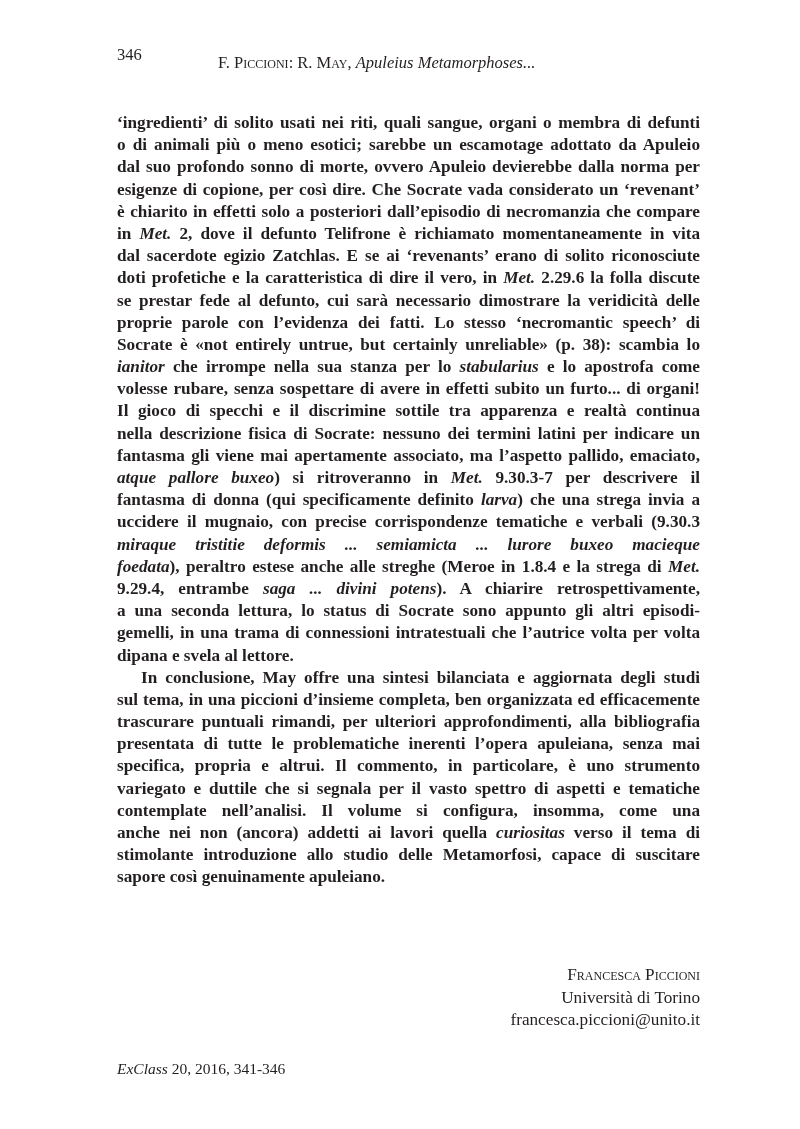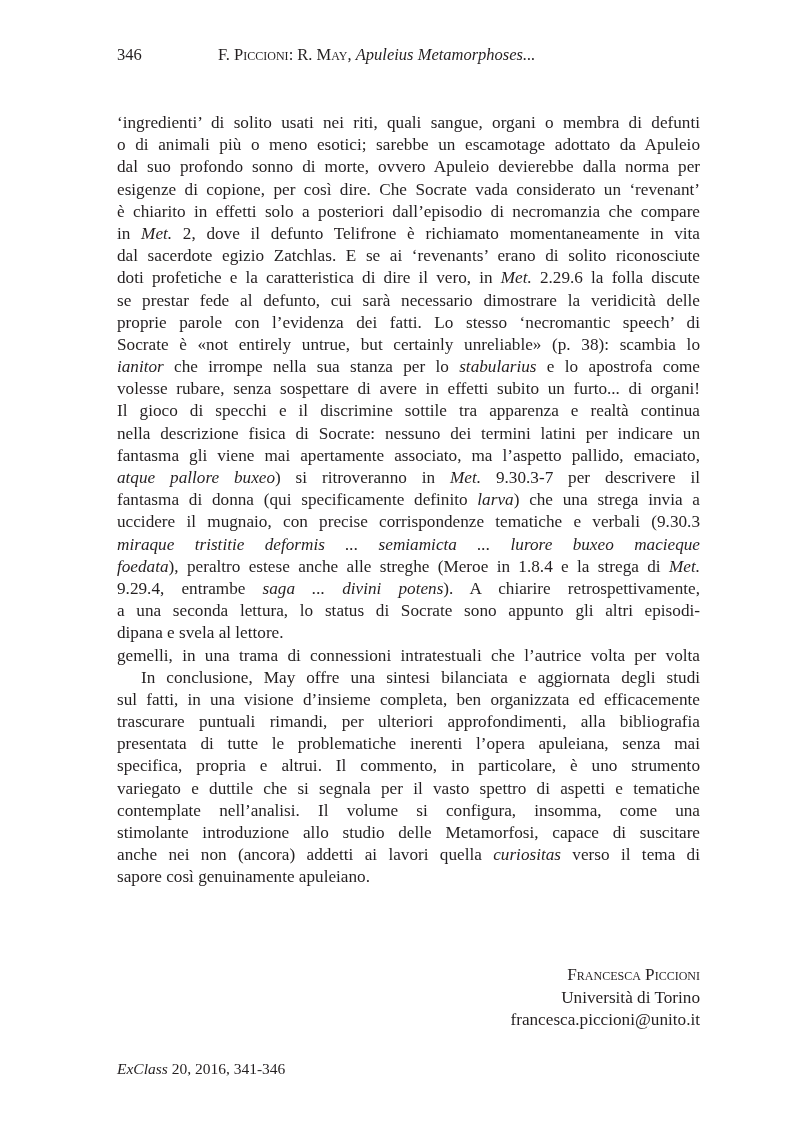--- a/index.html
+++ b/index.html
@@ -1,25 +1,25 @@
 <!DOCTYPE html>
 <html><head>
 <meta charset="utf-8">
 <style>
   html, body { margin: 0; padding: 0; background: #ffffff; }
   body { width: 800px; height: 1129px; position: relative; overflow: hidden;
          font-family: "Liberation Serif", "DejaVu Serif", serif; color: #231f20; }
   .header { position: absolute; top: 45px; left: 117px; width: 580px; height: 24px;
             font-size: 16.5px; }
   .page-num { position: absolute; left: 0; top: 0; }
-  .running-title { position: absolute; left: 101px; top: 0; white-space: nowrap; }
+  .running-title { position: absolute; left: 101px; top: 8px; white-space: nowrap; }
   .sc { font-variant: small-caps; }
   .body-text { position: absolute; top: 112px; left: 117px; width: 583px; }
   .line { display: block; height: 22.2px; line-height: 22.2px; font-size: 17.2px;
-          text-align: justify; text-align-last: justify; white-space: nowrap; overflow: visible; }
+          text-align: justify; text-align-last: justify; white-space: nowrap; overflow: visible; font-weight: bold; }
   .line.last { text-align-last: left; }
   .line.indent { padding-left: 24px; }
   i { font-style: italic; }
   .signature { position: absolute; top: 964px; right: 100px; text-align: right;
                font-size: 17.2px; line-height: 22.5px; }
   .footer { position: absolute; top: 1060px; left: 117px; font-size: 15.5px; }
 </style>
 </head>
 <body>
 
@@ -45,31 +45,31 @@
     <span class="line">Il gioco di specchi e il discrimine sottile tra apparenza e realtà continua</span>
     <span class="line">nella descrizione fisica di Socrate: nessuno dei termini latini per indicare un</span>
     <span class="line">fantasma gli viene mai apertamente associato, ma l’aspetto pallido, emaciato,</span>
     <span class="line"><i>atque pallore buxeo</i>) si ritroveranno in <i>Met.</i> 9.30.3-7 per descrivere il</span>
     <span class="line">fantasma di donna (qui specificamente definito <i>larva</i>) che una strega invia a</span>
     <span class="line">uccidere il mugnaio, con precise corrispondenze tematiche e verbali (9.30.3</span>
     <span class="line"><i>miraque tristitie deformis ... semiamicta ... lurore buxeo macieque</i></span>
     <span class="line"><i>foedata</i>), peraltro estese anche alle streghe (Meroe in 1.8.4 e la strega di <i>Met.</i></span>
     <span class="line">9.29.4, entrambe <i>saga ... divini potens</i>). A chiarire retrospettivamente,</span>
     <span class="line">a una seconda lettura, lo status di Socrate sono appunto gli altri episodi-</span>
+    <span class="line">gemelli, in una trama di connessioni intratestuali che l’autrice volta per volta</span>
     <span class="line last">dipana e svela al lettore.</span>
-    <span class="line">gemelli, in una trama di connessioni intratestuali che l’autrice volta per volta</span>
     <span class="line indent">In conclusione, May offre una sintesi bilanciata e aggiornata degli studi</span>
-    <span class="line">sul fatti, in una visione d’insieme completa, ben organizzata ed efficacemente</span>
+    <span class="line">sul tema, in una piccioni d’insieme completa, ben organizzata ed efficacemente</span>
     <span class="line">trascurare puntuali rimandi, per ulteriori approfondimenti, alla bibliografia</span>
     <span class="line">presentata di tutte le problematiche inerenti l’opera apuleiana, senza mai</span>
     <span class="line">specifica, propria e altrui. Il commento, in particolare, è uno strumento</span>
     <span class="line">variegato e duttile che si segnala per il vasto spettro di aspetti e tematiche</span>
     <span class="line">contemplate nell’analisi. Il volume si configura, insomma, come una</span>
+    <span class="line">anche nei non (ancora) addetti ai lavori quella <i>curiositas</i> verso il tema di</span>
     <span class="line">stimolante introduzione allo studio delle Metamorfosi, capace di suscitare</span>
-    <span class="line">anche nei non (ancora) addetti ai lavori quella <i>curiositas</i> verso il tema di</span>
     <span class="line last">sapore così genuinamente apuleiano.</span>
   </div>
 
 <div class="signature">
   <div class="sc">Francesca Piccioni</div>
   <div>Università di Torino</div>
   <div>francesca.piccioni@unito.it</div>
 </div>
 
 <div class="footer"><i>ExClass</i><span> 20, 2016, 341-346</span></div>

